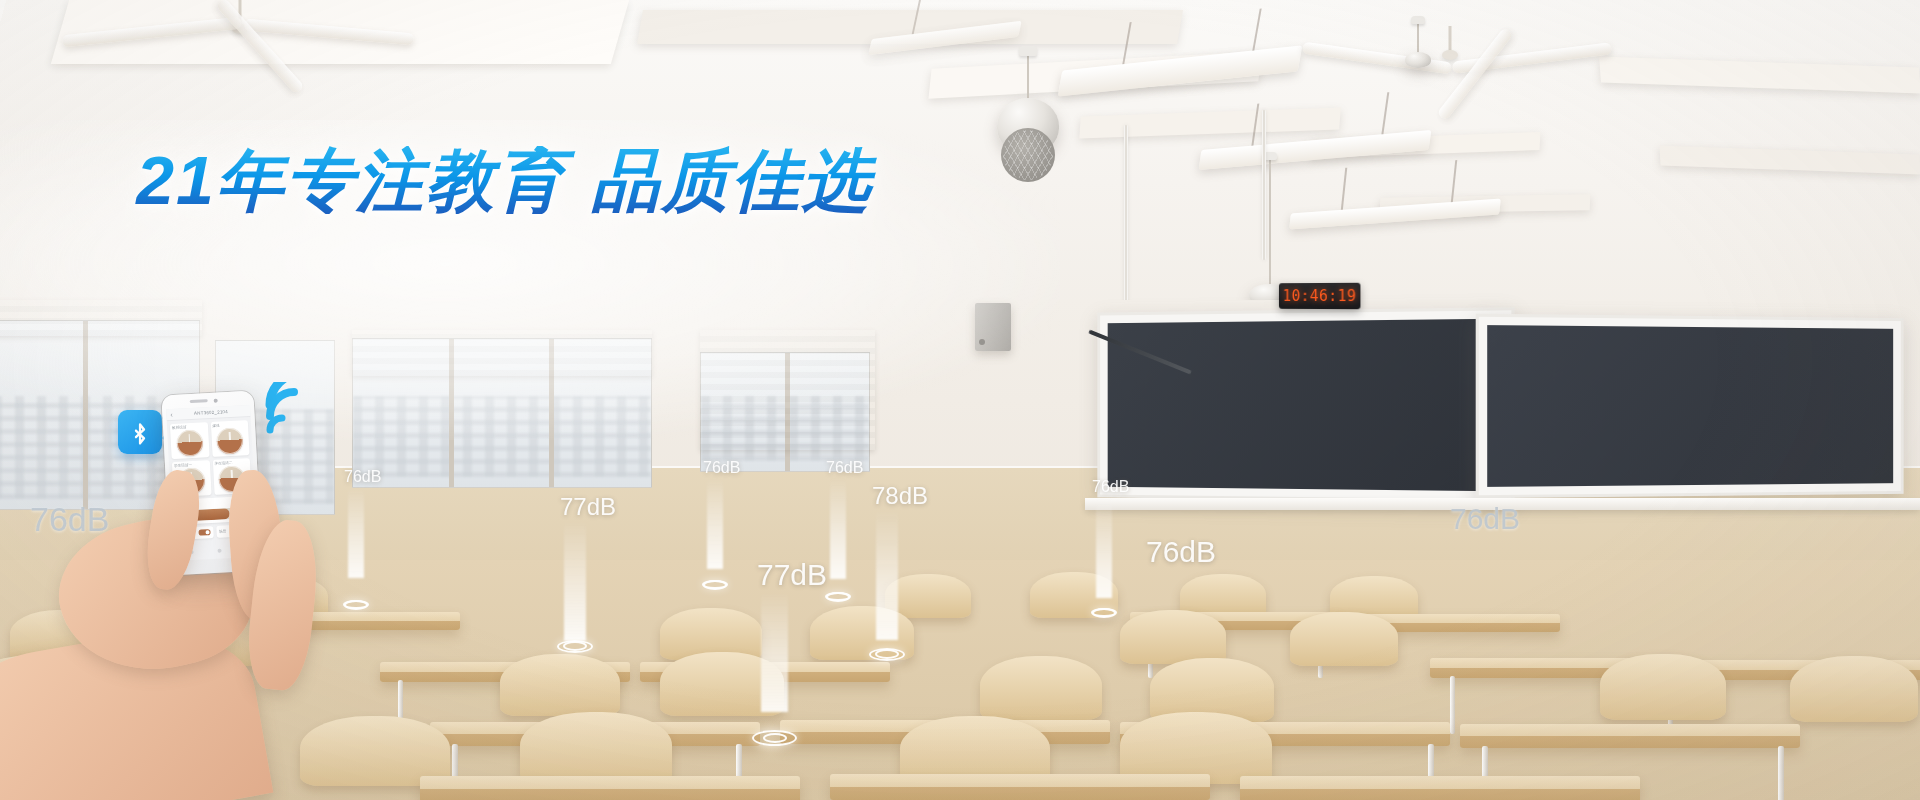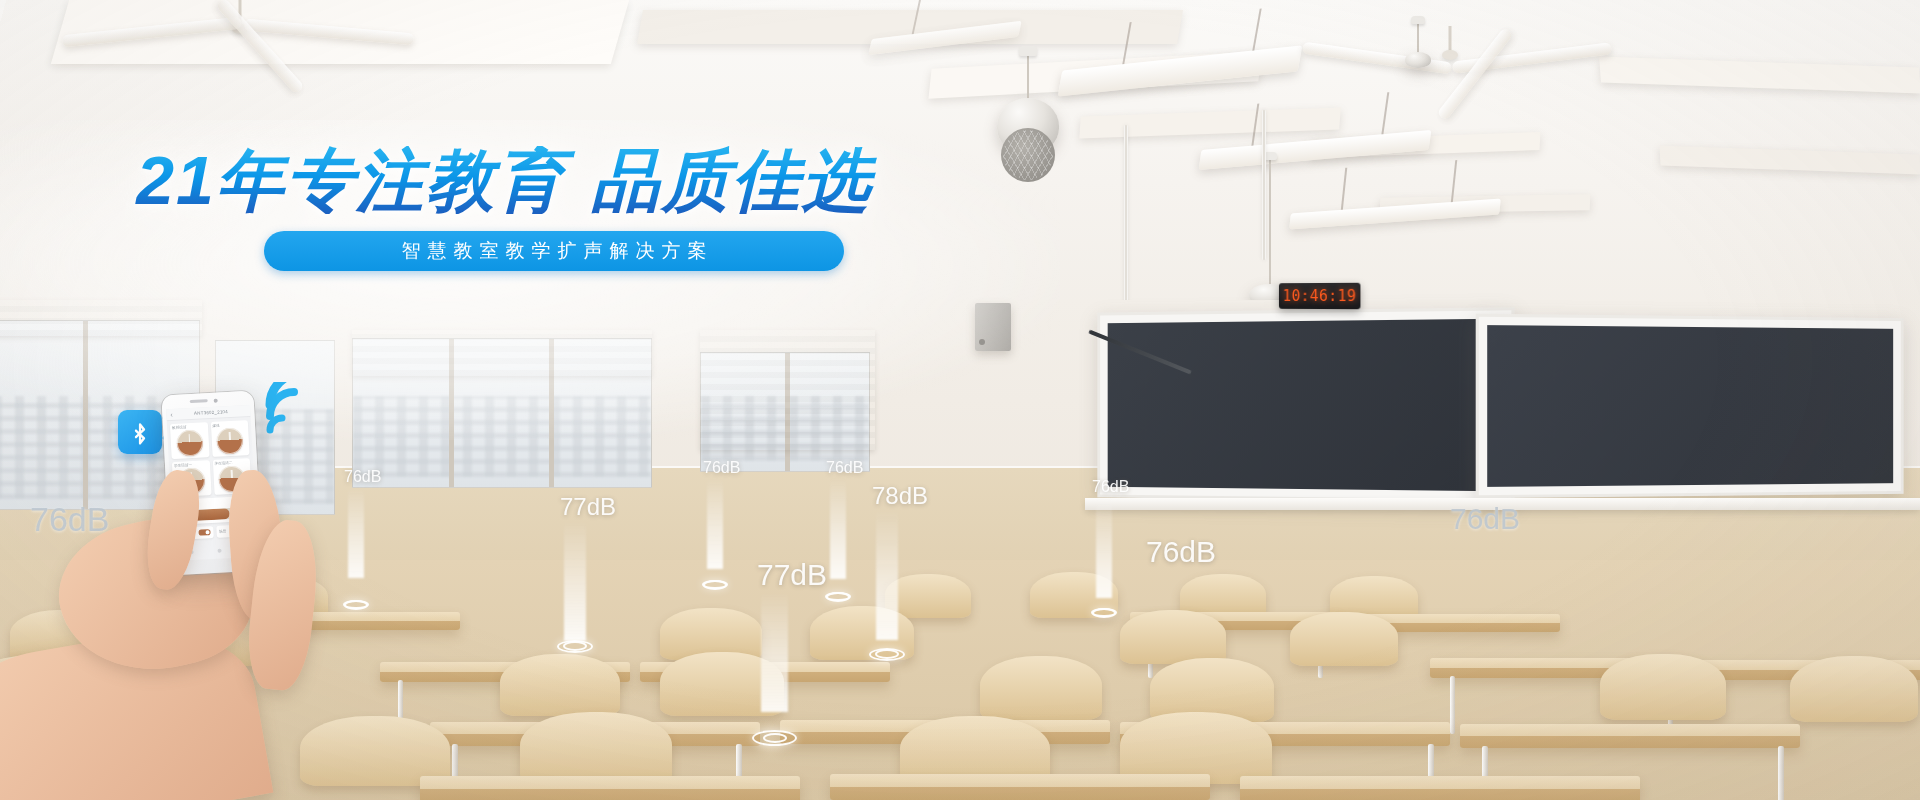--- a/index.html
+++ b/index.html
@@ -461,23 +461,20 @@
       <div class="dblabel" style="left: 1146px; top: 535px; font-size: 30px;">76dB</div>
       <div class="dblabel dim" style="left: 1450px; top: 502px; font-size: 30px;">76dB</div>
     </div>
 
   <div class="haze"></div>
 
   <div class="headline">
     <span>21</span><span>年专注教育</span><span class="gap"></span><span>品质佳选</span>
   </div>
 
-  <div class="pill">
-    <span>智慧教室教学扩声解决方案</span>
-  </div>
 
 
   <div class="bt">
     <svg width="20" height="26" viewBox="0 0 20 26">
       <path d="M6 7 L14 13 L10 17 L10 2 L14 6 L6 12" fill="none" stroke="#ffffff" stroke-width="2.2" stroke-linejoin="round" stroke-linecap="round" transform="translate(0,3) scale(1,1.25)"></path>
     </svg>
   </div>
   <svg class="btwave" width="26" height="40" viewBox="0 0 26 40">
     <path d="M4 10 A14 14 0 0 1 4 30" fill="none" stroke="#1c9ae8" stroke-width="3" stroke-linecap="round"></path>
     <path d="M10 6 A20 20 0 0 1 10 34" fill="none" stroke="#1c9ae8" stroke-width="3" stroke-linecap="round"></path>

